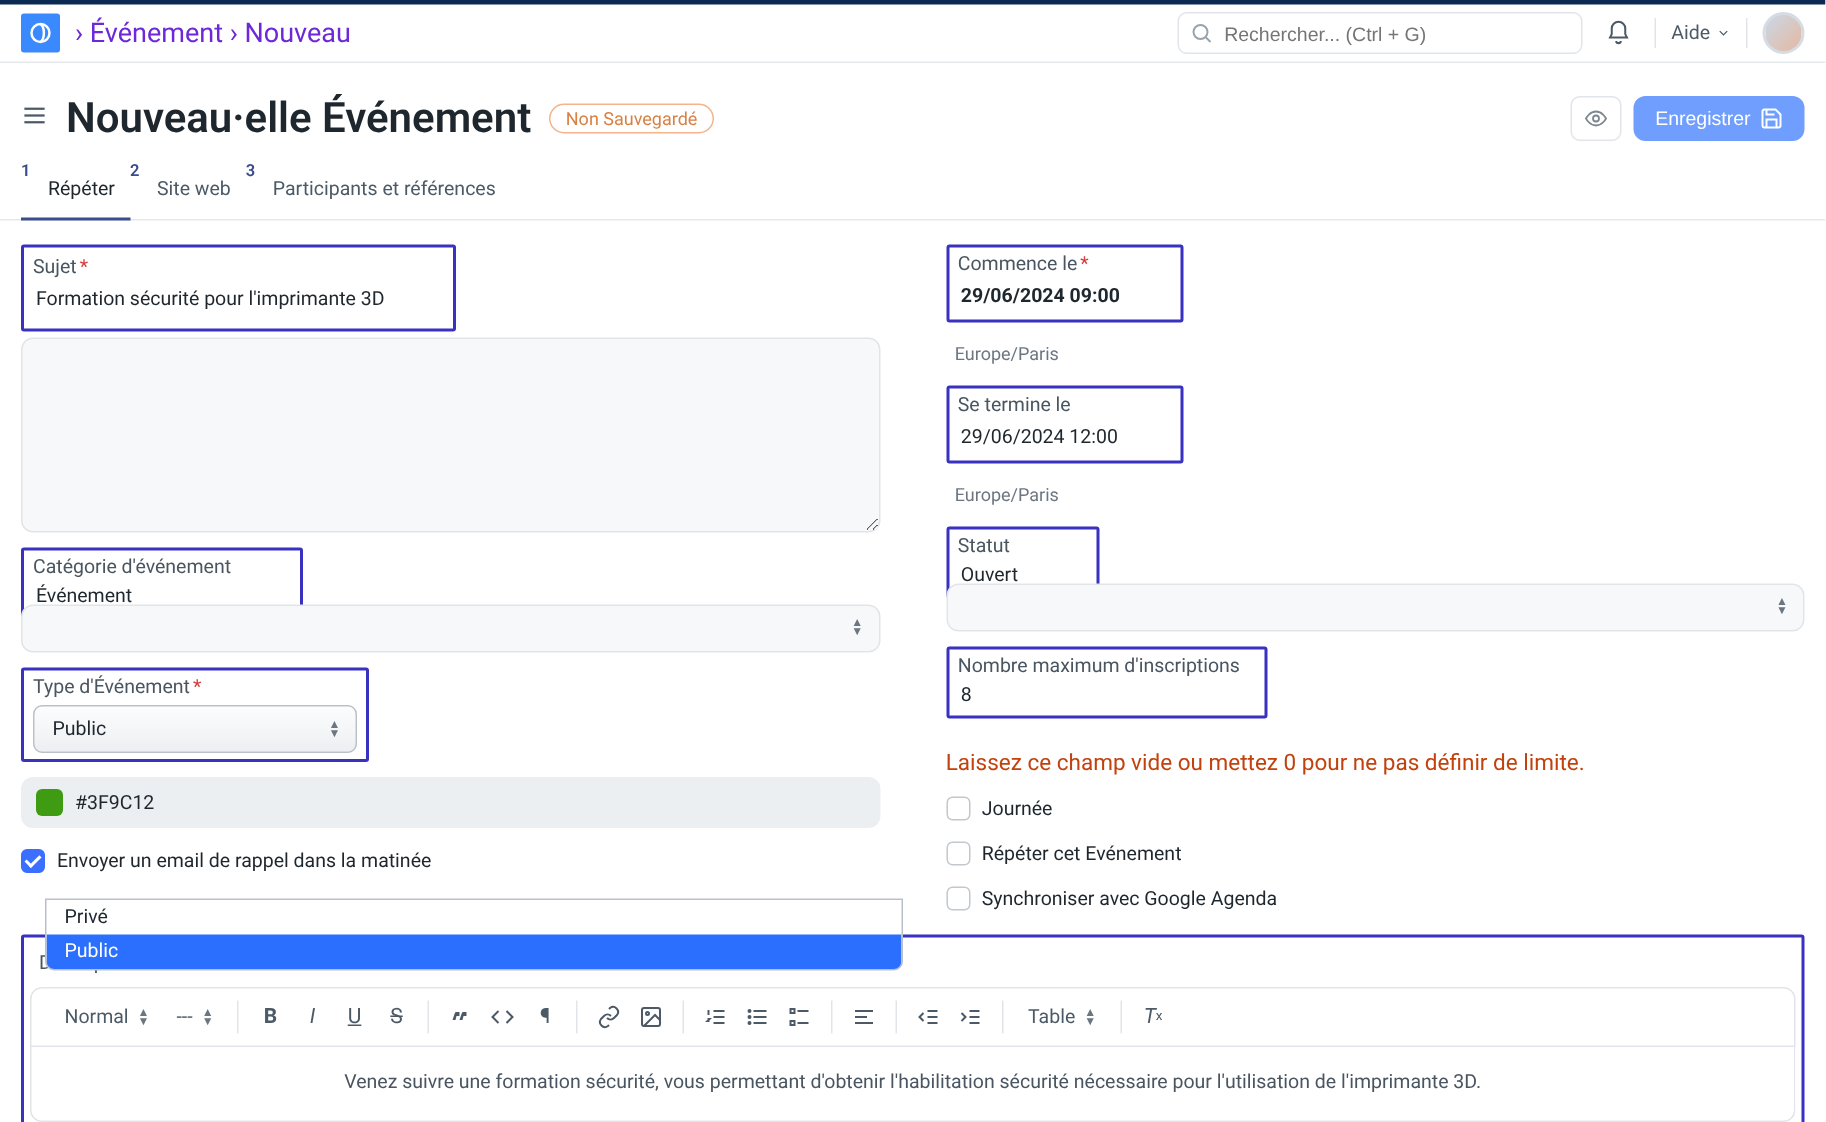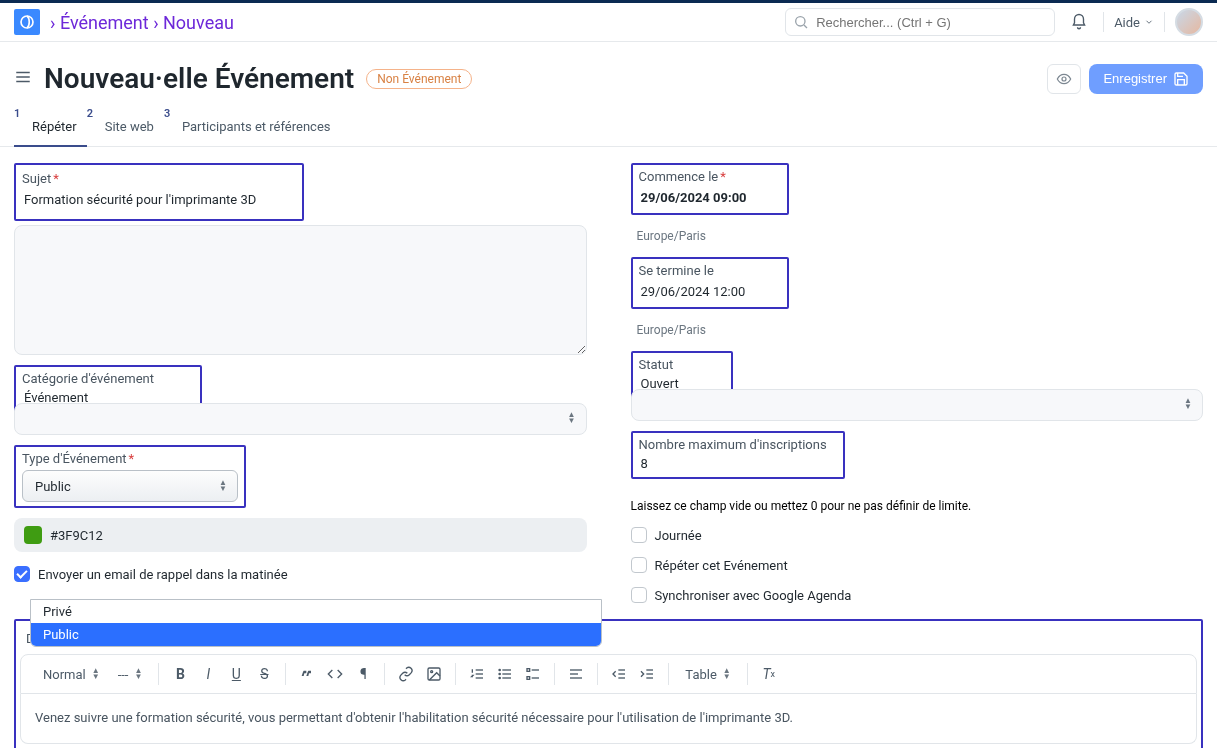--- a/index.html
+++ b/index.html
@@ -79,21 +79,21 @@
   .field-label{font-size:13px;color:#495560;padding-bottom:2px;}
   .field-label .req{color:#d83c3c;margin-left:2px;}
   .text-input, .textarea, .select-box{
     width:100%;border:1px solid #e1e5e9;border-radius:8px;
     background:#f7f8fa;font-size:13px;color:#1f272e;
   }
   .text-input{height:32px;padding:0 12px;}
   .textarea{height:130px;padding:10px 12px;resize:vertical;}
   .select-box{height:32px;padding:0 12px;display:flex;align-items:center;position:relative;cursor:pointer;}
   .select-box .caret{position:absolute;right:10px;top:8px;}
-  .hint{color:#000000;font-size:12px;margin-top:4px;}
+  .hint{color:#c2410c;font-size:15px;margin-top:4px;}
   .tz{color:#6b7680;font-size:12px;margin: -2px 0 4px 6px;}
 
   .type-box{
     height:32px;border:1px solid #b9c0c7;border-radius:6px;
     background:linear-gradient(#fdfdfd,#eceff2);
     padding:0 12px;display:flex;align-items:center;position:relative;
   }
   .type-dropdown{
     position:absolute;left:30px;right:615px;top:452px;
     border:1px solid #b9c0c7;border-radius:0 0 6px 6px;
@@ -121,21 +121,21 @@
     border:1px solid #e1e5e9;border-radius:8px 8px 0 0;background:#fff;
     padding:0 6px;margin:4px 4px 0 4px;
   }
   .tgroup{display:flex;align-items:center;gap:2px;padding:0 8px;height:100%;}
   .tsep{width:1px;height:22px;background:#e1e5e9;}
   .tbtn{width:26px;height:26px;display:flex;align-items:center;justify-content:center;border-radius:4px;cursor:pointer;color:#4c5a67;font-size:14px;}
   .tsel{display:flex;align-items:center;gap:6px;height:26px;padding:0 8px;border-radius:4px;cursor:pointer;color:#4c5a67;font-size:13px;}
   .editor{
     border:1px solid #e1e5e9;border-top:none;border-radius:0 0 8px 8px;
     margin:0 4px 6px 4px;background:#fff;padding:16px 14px;min-height:50px;
-    font-size:13px;color:#495560;
+    font-size:13px;color:#495560;text-align:center;
   }
 
   .caret-updown{display:flex;flex-direction:column;line-height:6px;font-size:8px;color:#6b7680;}
 </style>
 </head>
 <body>
 
 <div class="topbar">
   <div class="logo">
     <svg width="18" height="18" viewBox="0 0 24 24" fill="none" stroke="#fff" stroke-width="2.2">
@@ -176,21 +176,21 @@
 
 <div class="header">
   <div class="menu-icon">
     <svg width="18" height="18" viewBox="0 0 24 24" fill="none" stroke="#4c5a67" stroke-width="2">
         <line x1="3" y1="6" x2="21" y2="6"></line>
         <line x1="3" y1="12" x2="21" y2="12"></line>
         <line x1="3" y1="18" x2="21" y2="18"></line>
       </svg>
   </div>
   <div class="page-title">Nouveau·elle Événement</div>
-  <div class="unsaved-badge">Non Événement</div>
+  <div class="unsaved-badge">Non Sauvegardé</div>
   <div class="header-right">
     <div class="eye-btn">
       <svg width="16" height="16" viewBox="0 0 24 24" fill="none" stroke="#7c8791" stroke-width="1.8">
           <path d="M2 12s3.5-7 10-7 10 7 10 7-3.5 7-10 7S2 12 2 12z"></path>
           <circle cx="12" cy="12" r="3"></circle>
         </svg>
     </div>
     <button class="save-btn">
       <span>Enregistrer</span>
       <svg width="16" height="16" viewBox="0 0 24 24" fill="none" stroke="#fff" stroke-width="2">

